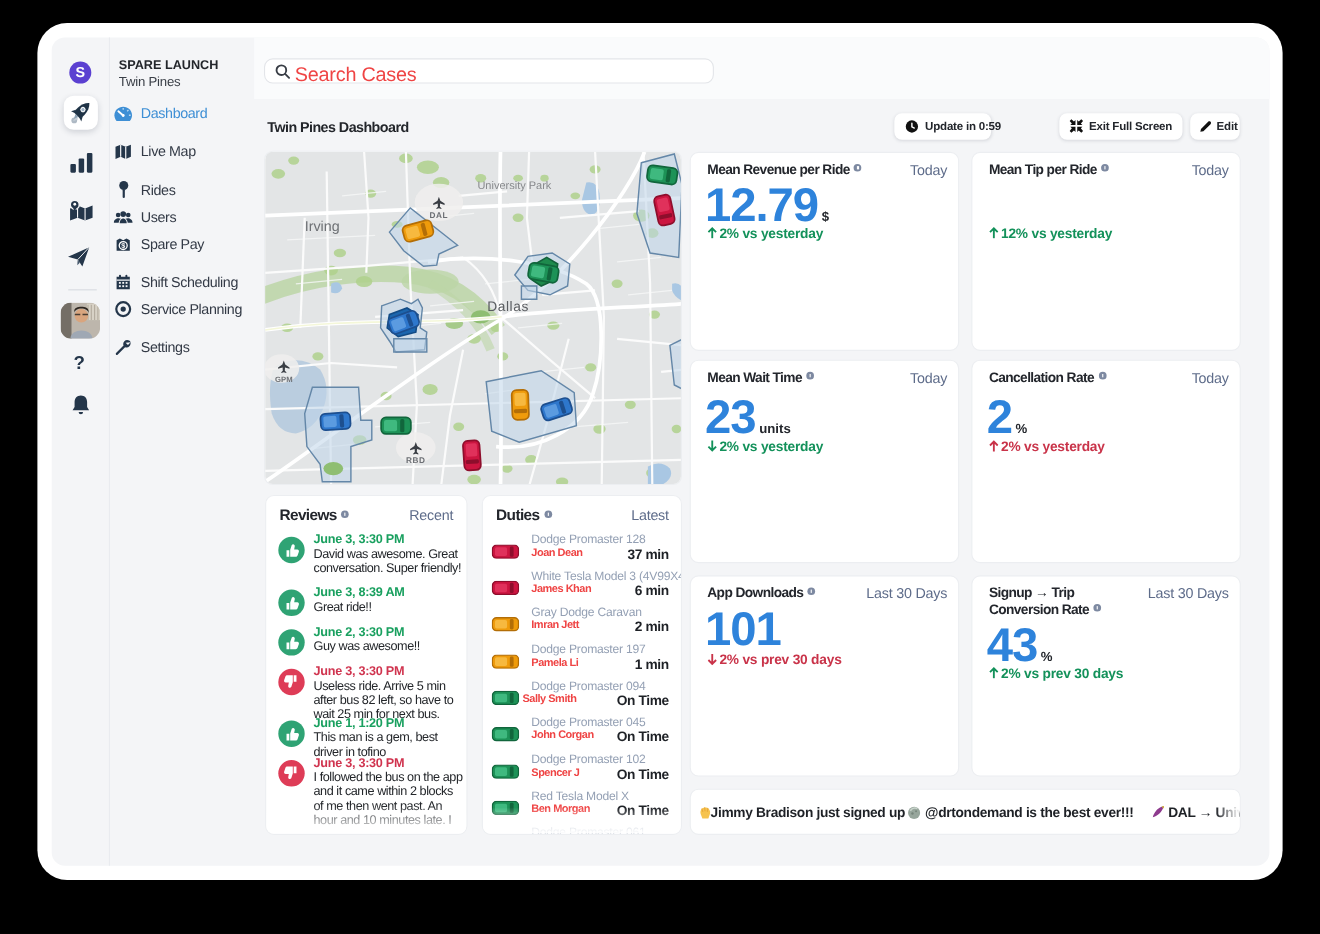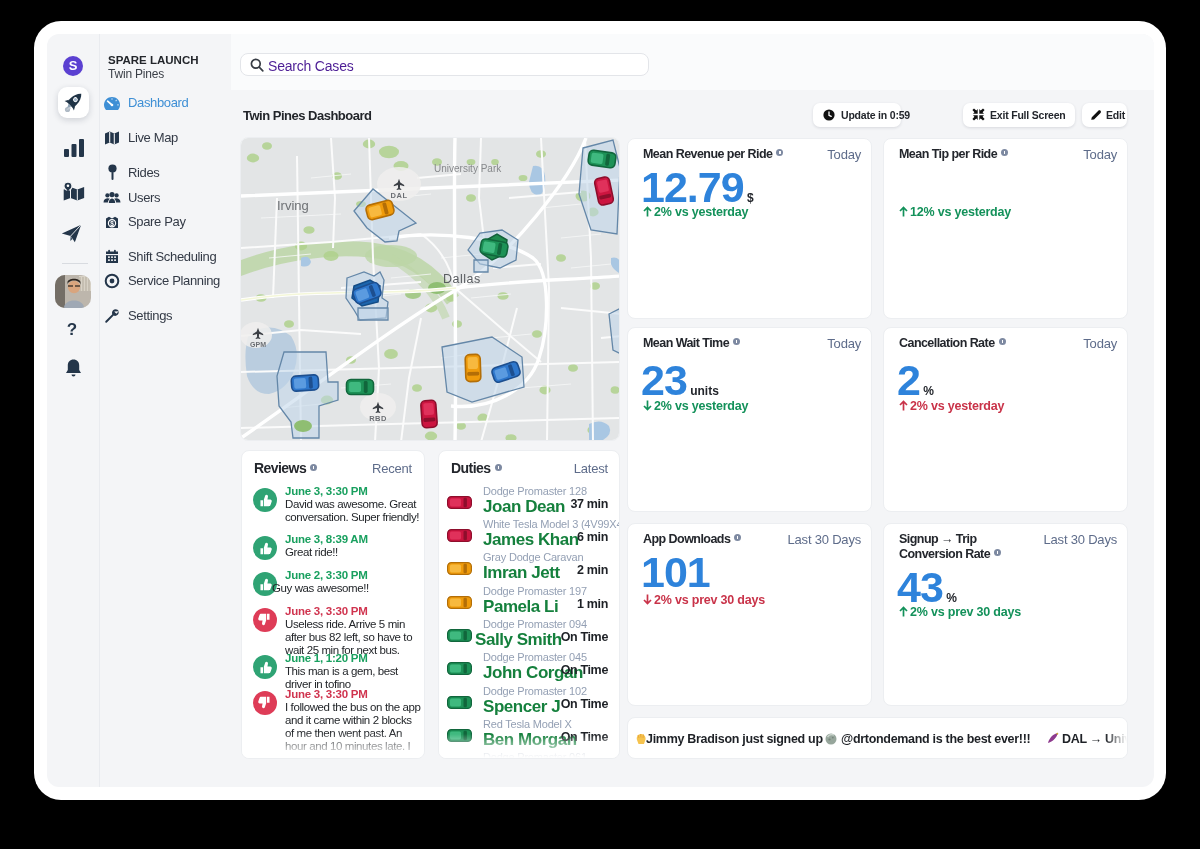--- a/index.html
+++ b/index.html
@@ -12,40 +12,40 @@
 
 #slogo { left:29px; top:35px; width:20px; height:20px; border-radius:50%; background:#5B40D1; color:#fff; font-weight:bold; font-size:13px; text-align:center; line-height:20px; }
 #rocketbtn { left:24px; top:66px; width:31px; height:31px; background:#fff; border-radius:9px; box-shadow:0 2px 6px rgba(30,40,60,.18); }
 .railico { color:#2C3A4D; }
 
 #brand { left:74px; top:33px; font-size:11.5px; font-weight:bold; color:#23262B; letter-spacing:0px; white-space:nowrap; }
 #brand2 { left:74px; top:46px; font-size:12px; color:#3A3F47; letter-spacing:-0.2px; }
 .mitem { left:94px; font-size:13px; font-weight:500; color:#333A46; letter-spacing:-0.35px; white-space:nowrap; }
 
 #search { left:206px; top:32px; width:409px; height:23px; background:#fff; border:1px solid #E3E5E9; border-radius:8px; }
-#search span { position:absolute; left:27px; top:4px; font-size:14px; color:#4c1d95; letter-spacing:-0.2px; }
+#search span { position:absolute; left:27px; top:4px; font-size:18px; color:#ef4444; letter-spacing:-0.2px; }
 #pagetitle { left:209px; top:87px; font-size:13px; font-weight:bold; color:#22252A; letter-spacing:-0.5px; }
 .topbtn { top:82px; height:24px; line-height:24px; background:#fff; border-radius:7px; box-shadow:0 1px 3px rgba(40,50,70,.14); font-size:10.5px; font-weight:bold; color:#23262C; white-space:nowrap; letter-spacing:-0.2px; }
 
 .card { position:absolute; background:#fff; border:1px solid #ECEEF1; border-radius:8px; }
 .ctitle { position:absolute; left:15px; top:8px; font-size:12.5px; font-weight:bold; color:#23262C; letter-spacing:-0.55px; white-space:nowrap; }
 .crange { position:absolute; right:10px; top:8px; font-size:13px; color:#5E6C8A; letter-spacing:-0.2px; }
 .bignum { position:absolute; left:13px; font-size:43px; font-weight:bold; color:#2E83DB; letter-spacing:-1px; }
 .unit { font-size:12px; font-weight:bold; color:#23262C; letter-spacing:0; }
 .delta { position:absolute; left:15px; font-size:12.5px; font-weight:bold; letter-spacing:-0.2px; white-space:nowrap; }
 .green { color:#13915A; } .red { color:#C93349; }
 .info { display:inline-block; position:relative; width:7px; height:7px; border-radius:50%; background:#7D89A1; vertical-align:2px; margin-left:4px; }
 .info::after { content:""; position:absolute; left:3px; top:2.2px; width:1.2px; height:3px; background:#fff; }
 
 .rdate { font-size:11.5px; font-weight:bold; letter-spacing:-0.25px; white-space:nowrap; }
 .rbody { font-size:11.5px; color:#23262A; line-height:13px; letter-spacing:-0.4px; white-space:nowrap; }
 .thumb { position:absolute; width:24px; height:24px; border-radius:50%; }
 
 .dveh { font-size:11px; color:#94A0B4; letter-spacing:-0.2px; }
-.dname { font-size:17px; font-weight:bold; color:#15803d; letter-spacing:-0.45px; white-space:nowrap; }
+.dname { font-size:10px; font-weight:bold; color:#ef4444; letter-spacing:-0.45px; white-space:nowrap; }
 .dtime { font-size:12.5px; font-weight:bold; color:#1E2126; position:absolute; right:11px; letter-spacing:-0.35px; white-space:nowrap; }
 </style>
 </head>
 <body>
 <div id="app">
   <div id="panel">
     <div id="hdr"></div>
   </div>
   <div id="raildiv"></div>
 
@@ -398,21 +398,21 @@
     <div class="abs rdate" style="left:43px; top:81.7px; color:#19A05F;">June 3, 8:39 AM</div>
     <div class="abs rbody" style="left:43px; top:94.7px;">Great ride!!</div>
     <div class="thumb" style="left:10.5px; top:120.7px; background:#2FA374;"><svg width="24" height="24" viewBox="0 0 26 26">
           <g>
             <g transform="translate(3.6 4.6) scale(1.45)">
               <path d="M3.1 5.9 L5.0 5.9 L5.0 10.4 L3.1 10.4 Z M5.6 10.4 L9.3 10.4 C9.9 10.4 10.4 10.05 10.6 9.5 L11.5 6.9 C11.75 6.2 11.2 5.4 10.45 5.4 L8.3 5.4 L8.7 3.3 C8.85 2.6 8.3 1.9 7.6 1.9 C7.2 1.9 6.85 2.1 6.65 2.45 L5.6 5.6 Z" fill="#fff"></path>
             </g>
           </g>
         </svg></div>
     <div class="abs rdate" style="left:43px; top:117.7px; color:#19A05F;">June 2, 3:30 PM</div>
-    <div class="abs rbody" style="left:30px; top:130.7px;">Guy was awesome!!</div>
+    <div class="abs rbody" style="left:43px; top:130.7px;">Guy was awesome!!</div>
     <div class="thumb" style="left:10.5px; top:156.7px; background:#DE3C57;"><svg width="24" height="24" viewBox="0 0 26 26">
           <g transform="rotate(180 13 13)">
             <g transform="translate(3.6 4.6) scale(1.45)">
               <path d="M3.1 5.9 L5.0 5.9 L5.0 10.4 L3.1 10.4 Z M5.6 10.4 L9.3 10.4 C9.9 10.4 10.4 10.05 10.6 9.5 L11.5 6.9 C11.75 6.2 11.2 5.4 10.45 5.4 L8.3 5.4 L8.7 3.3 C8.85 2.6 8.3 1.9 7.6 1.9 C7.2 1.9 6.85 2.1 6.65 2.45 L5.6 5.6 Z" fill="#fff"></path>
             </g>
           </g>
         </svg></div>
     <div class="abs rdate" style="left:43px; top:153.7px; color:#D0344F;">June 3, 3:30 PM</div>
     <div class="abs rbody" style="left:43px; top:166.7px;">Useless ride. Arrive 5 min<br>after bus 82 left, so have to<br>wait 25 min for next bus.</div>
     <div class="thumb" style="left:10.5px; top:204.2px; background:#2FA374;"><svg width="24" height="24" viewBox="0 0 26 26">

